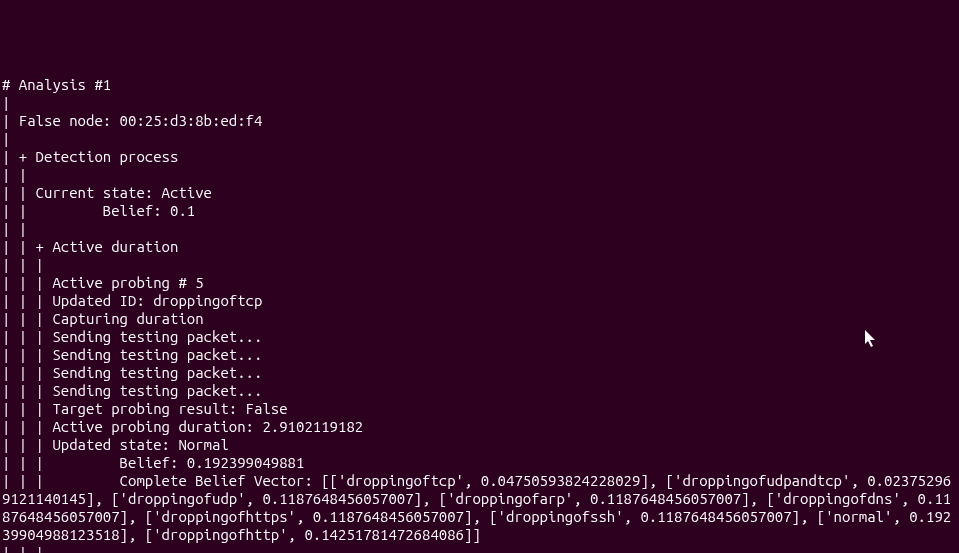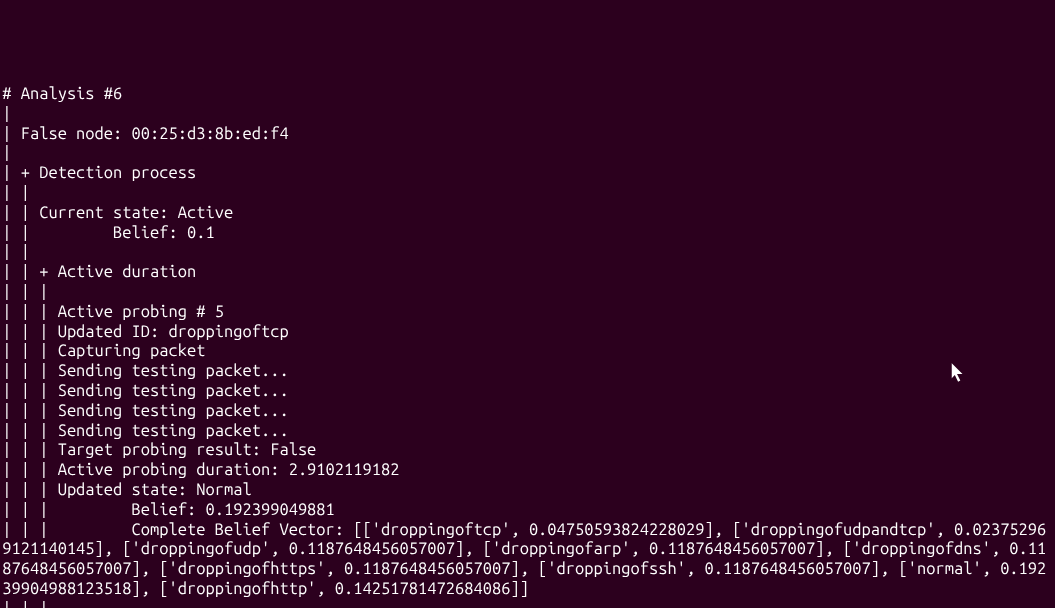--- a/index.html
+++ b/index.html
@@ -29,34 +29,34 @@
     }
     .cursor svg {
       fill: #ffffff;
     }
   </style>
 </head>
 <body>
 
 
 
-<div><span># Analysis #6</span>
+<div><span># Analysis #1</span>
 <span>|</span>
 <span>| False node: 00:25:d3:8b:ed:f4</span>
 <span>|</span>
 <span>| + Detection process</span>
 <span>| |</span>
 <span>| | Current state: Active</span>
 <span>| |         Belief: 0.1</span>
 <span>| |</span>
 <span>| | + Active duration</span>
 <span>| | |</span>
 <span>| | | Active probing # 5</span>
 <span>| | | Updated ID: droppingoftcp</span>
-<span>| | | Capturing packet</span>
+<span>| | | Capturing duration</span>
 <span>| | | Sending testing packet...</span>
 <span>| | | Sending testing packet...</span>
 <span>| | | Sending testing packet...</span>
 <span>| | | Sending testing packet...</span>
 <span>| | | Target probing result: False</span>
 <span>| | | Active probing duration: 2.9102119182</span>
 <span>| | | Updated state: Normal</span>
 <span>| | |         Belief: 0.192399049881</span>
 <span>| | |         Complete Belief Vector: [['droppingoftcp', 0.04750593824228029], ['droppingofudpandtcp', 0.023752969121140145], ['droppingofudp', 0.1187648456057007], ['droppingofarp', 0.1187648456057007], ['droppingofdns', 0.1187648456057007], ['droppingofhttps', 0.1187648456057007], ['droppingofssh', 0.1187648456057007], ['normal', 0.19239904988123518], ['droppingofhttp', 0.14251781472684086]]</span>
 <span>| | |</span>

